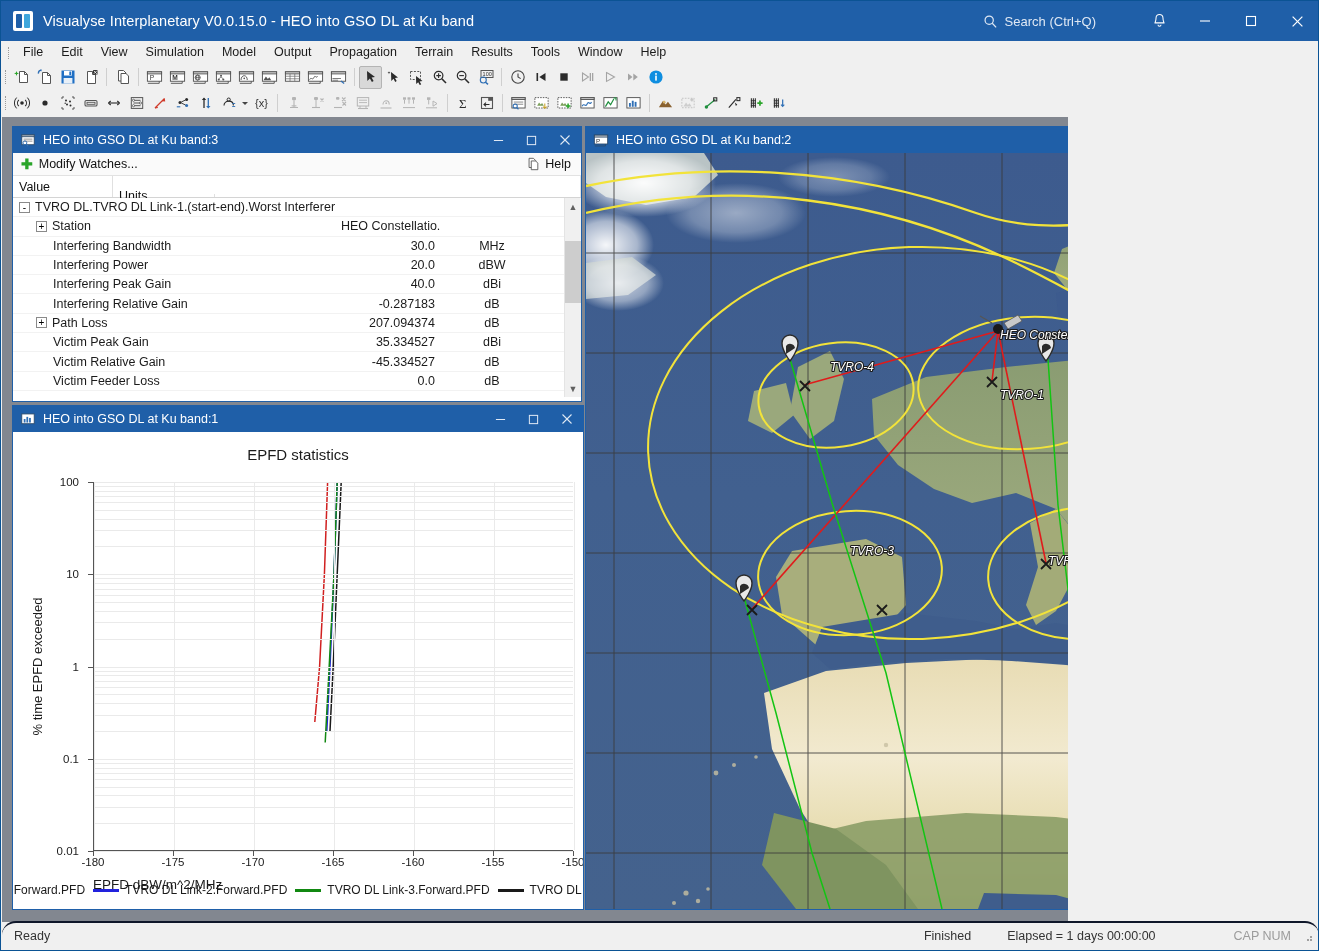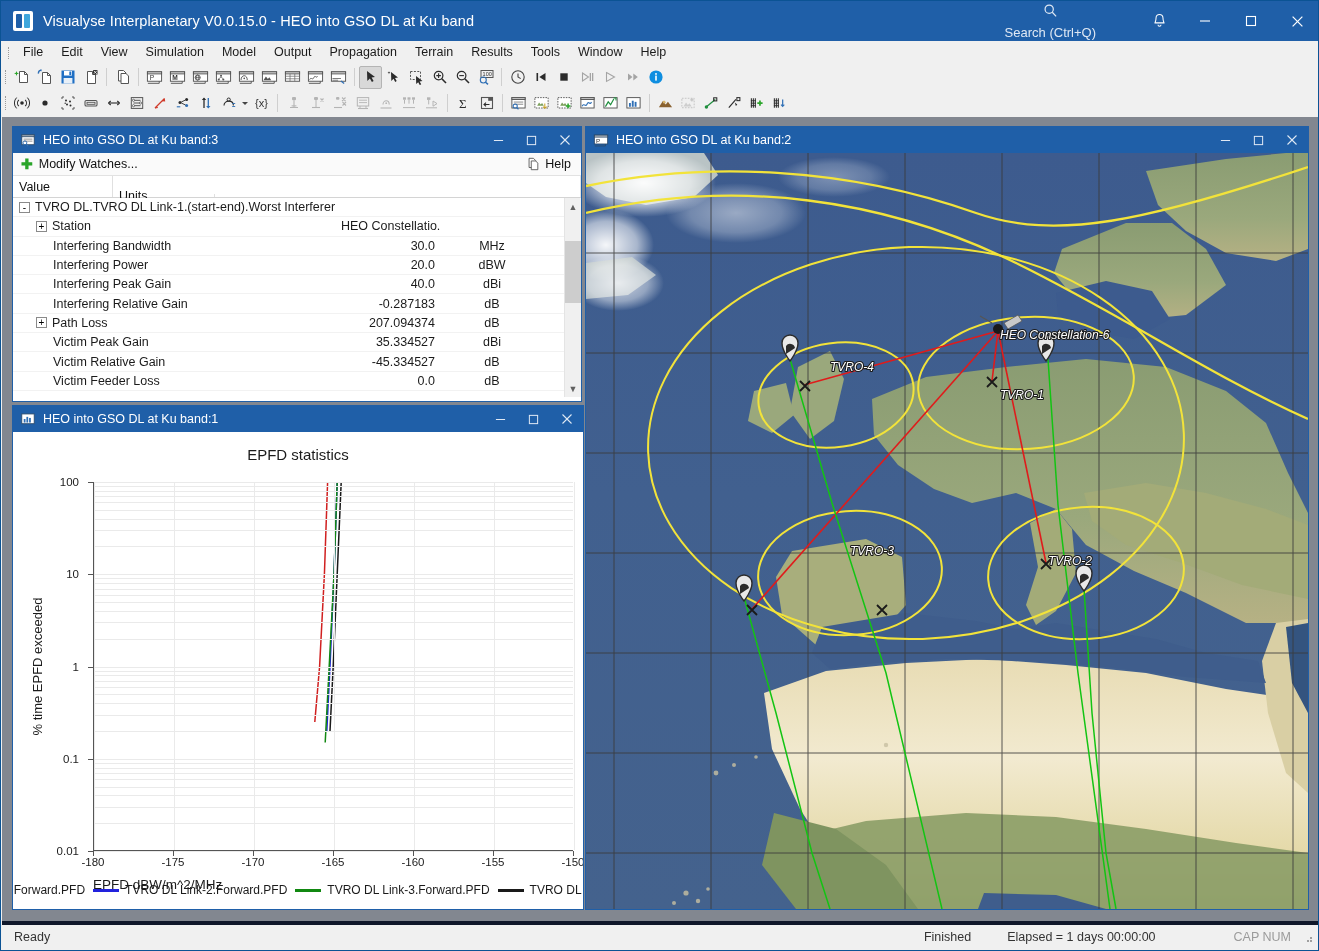--- a/index.html
+++ b/index.html
@@ -39,21 +39,20 @@
   #titlebar .app-icon::after {
     content: ""; position: absolute; left: 11px; top: 3px;
     width: 6px; height: 14px; background: #3fa7dc; border-radius: 1px;
   }
   #titlebar .title-text { font-size: 14.5px; letter-spacing: .1px; }
   #titlebar .spacer { flex: 1; }
   .tb-search {
     display: flex; align-items: center; gap: 7px;
     color: #dfe8f4; font-size: 13px; margin-right: 40px;
     cursor: text;
-    flex-direction: column;
   }
   .tb-btn {
     width: 46px; height: 40px; display: flex; align-items: center; justify-content: center;
     color: #ffffff;
   }
 
   
   #menubar {
     position: absolute; left: 0; top: 40px; width: 1319px; height: 23px;
     background: #f0f0f0;
@@ -96,21 +95,21 @@
     display: flex; align-items: center; justify-content: center;
   }
   .caret::after {
     content: ""; width: 0; height: 0; border-left: 3px solid transparent;
     border-right: 3px solid transparent; border-top: 3.5px solid #444;
   }
   .xlabel { font-size: 11px; color: #333; padding: 0 3px; }
 
   
   #mdi {
-    position: absolute; left: 1px; top: 116px; width: 1317px; height: 805px;
+    position: absolute; left: 1px; top: 116px; width: 1066px; height: 805px;
     background: #828790;
     overflow: hidden;
   }
 
   
   .childwin {
     position: absolute;
     background: #ffffff;
     border: 1px solid #1f5fa8;
     display: flex; flex-direction: column;
@@ -232,22 +231,22 @@
   .legend-swatch { width: 26px; height: 3px; flex: 0 0 auto; }
 
   
   #win-map { left: 583px; top: 9px; width: 724px; height: 784px; }
   .map-body { position: relative; width: 100%; height: 100%; overflow: hidden; background: #3f5a8a; }
   .map-canvas { position: absolute; left: 0; top: 0; width: 100%; height: 100%; }
 
   
   #statusbar {
     position: absolute; left: 1px; bottom: 1px; width: 1317px; height: 28px;
-    background: #f0f0f0; border-top: 4px solid #0f172a;
-    display: flex; align-items: center; font-size: 12.5px; color: #333;
+    background: #f0f0f0; border-top: 2px solid #0f172a;
+    display: flex; align-items: center; font-size: 12.5px; color: #333; border-radius: 14px;
   }
   #statusbar .sb-ready { padding-left: 12px; }
   #statusbar .sb-sp { flex: 1; }
   #statusbar .sb-cell { padding: 0 18px; white-space: nowrap; }
   #statusbar .sb-caps { color: #9b9b9b; padding-right: 8px; }
   #statusbar .sb-grip {
     width: 16px; height: 16px; margin-right: 4px; position: relative;
   }
   #statusbar .sb-grip::after {
     content: ""; position: absolute; right: 2px; bottom: 2px; width: 10px; height: 10px;

